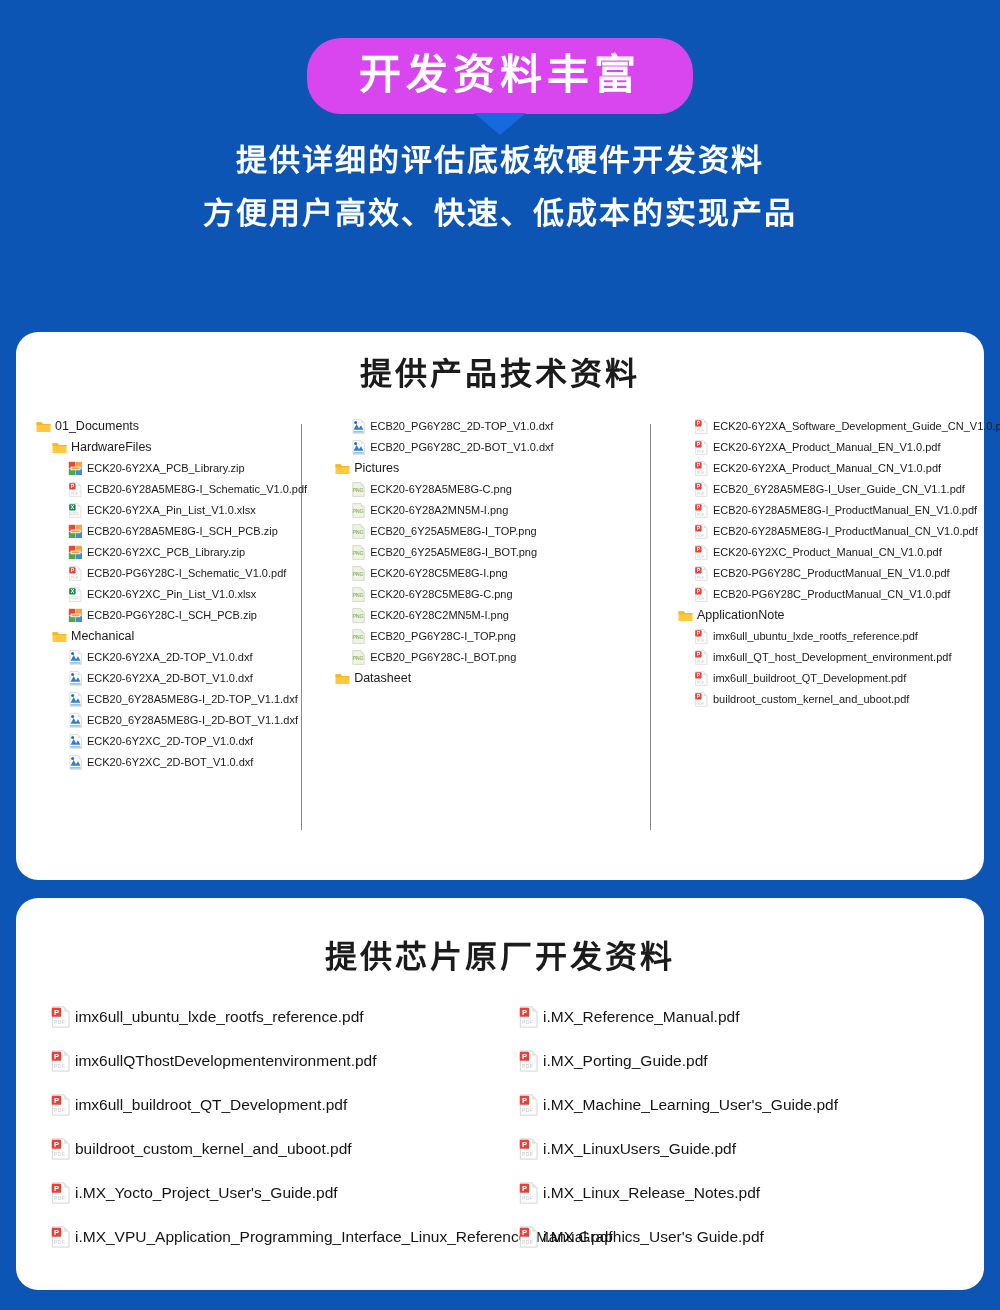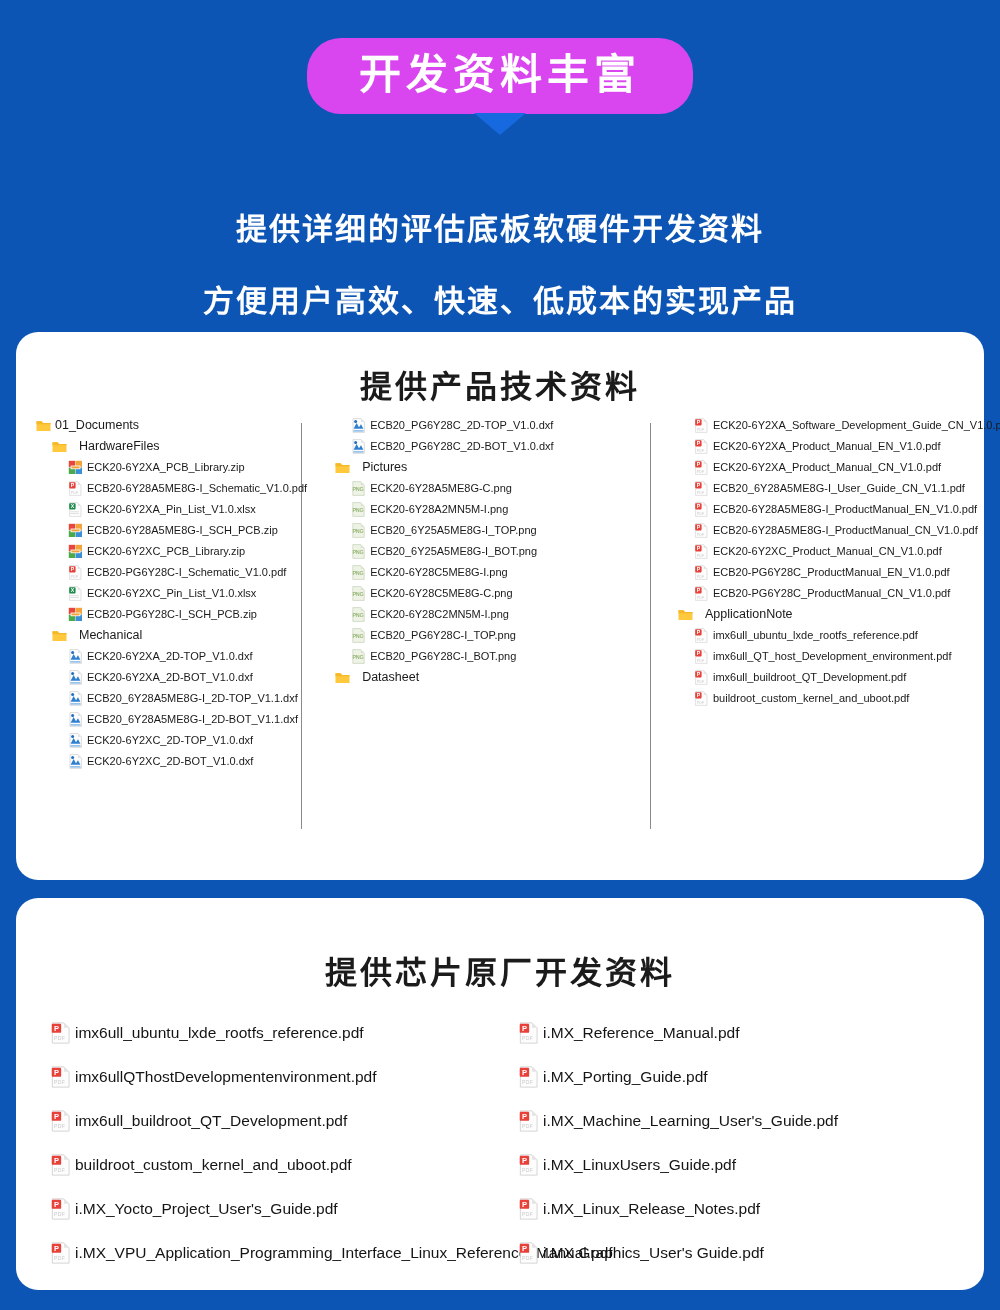--- a/index.html
+++ b/index.html
@@ -41,49 +41,49 @@
   }
 
   .sub{
     text-align:center;
     color:#ffffff;
     font-size:31px;
     font-weight:bold;
     letter-spacing:2px;
     line-height:1.0;
   }
-  .sub.l1{margin-top:100px;}
-  .sub.l2{margin-top:41px;}
+  .sub.l1{margin-top:31px;}
+  .sub.l2{margin-top:22px;}
 
   
   .card{
     background:#ffffff;
     border-radius:22px;
     position:absolute;
     left:16px;
     width:968px;
     box-sizing:border-box;
   }
   #card-tech{top:332px;height:548px;}
   #card-chip{top:898px;height:392px;}
 
   .card-title{
     text-align:center;
     font-size:32px;
     font-weight:bold;
     color:#1b1b1b;
     letter-spacing:3px;
   }
-  #card-tech .card-title{padding-top:29px;}
-  #card-chip .card-title{padding-top:33px;margin-top:16px;}
+  #card-tech .card-title{padding-top:16px;}
+  #card-chip .card-title{padding-top:33px;}
 
   
   .tree-cols{
     display:flex;
-    margin-top:8px;
+    margin-top:22px;
     padding:0 6px 0 8px;
     position:relative;
   }
   .col{position:relative;}
   .col-1{width:275px;padding-left:12px;}
   .col-2{width:348px;padding-left:12px;}
   .col-3{width:316px;padding-left:12px;}
 
   .divider{
     position:absolute;
@@ -101,21 +101,21 @@
     height:21px;
     white-space:nowrap;
   }
   .node .lbl{
     font-size:11px;
     color:#1a1a1a;
     line-height:1;
     font-family:"Liberation Sans","DejaVu Sans",sans-serif;
   }
   .ind0{margin-left:0px;}
-  .ind1{margin-left:16px;gap:8px;}
+  .ind1{margin-left:16px;}
   .ind2{margin-left:32px;}
 
   
   .ico{
     width:15px;height:15px;
     margin-right:4px;
     flex:0 0 auto;
     position:relative;
     display:inline-block;
   }

